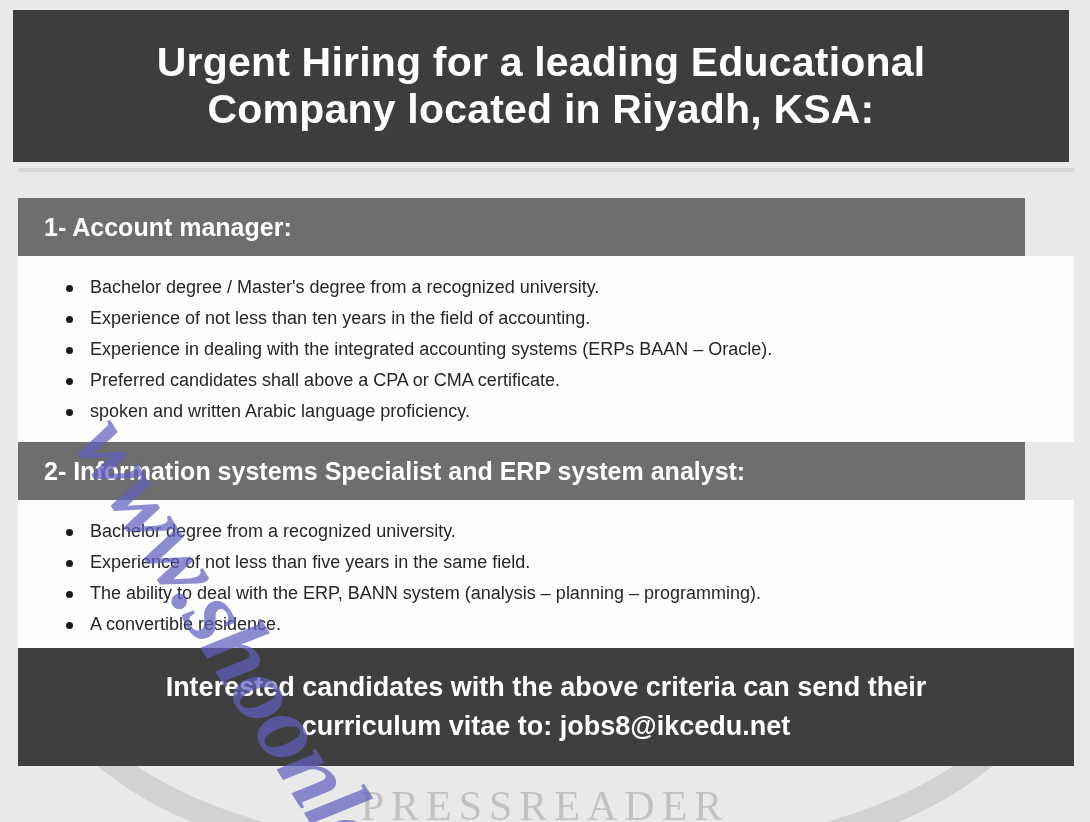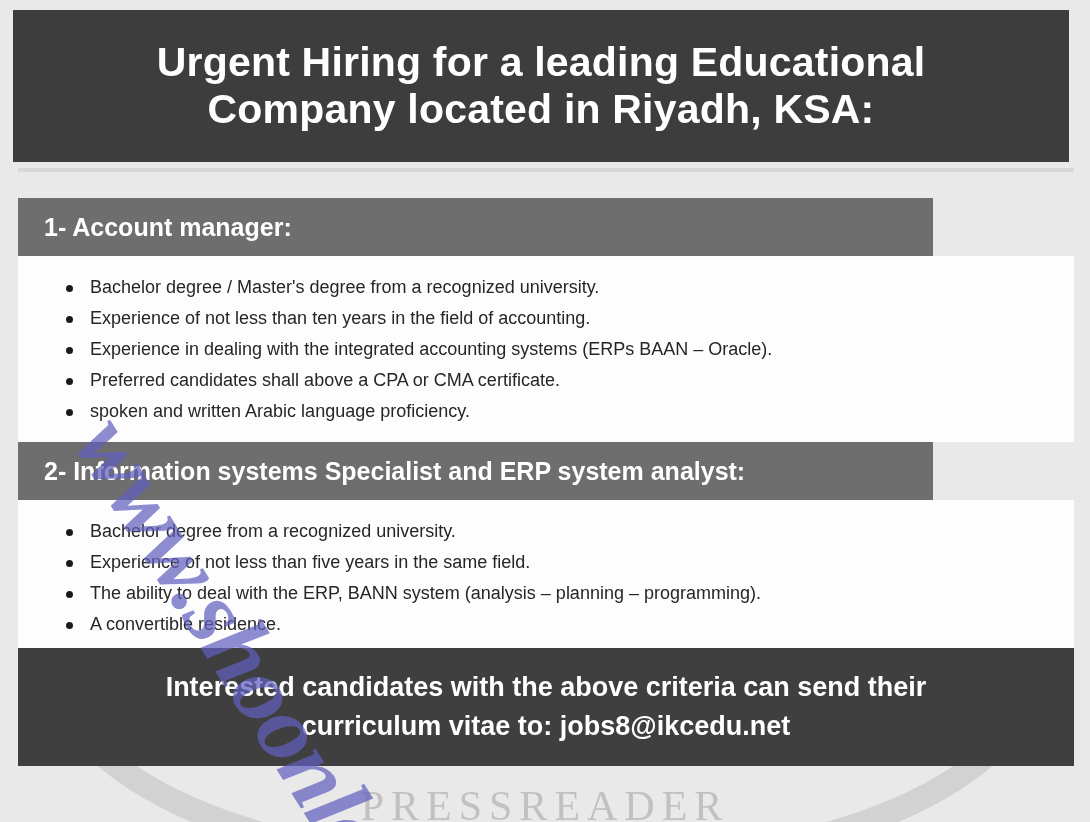--- a/index.html
+++ b/index.html
@@ -78,21 +78,21 @@
     font-size: 41px;
     font-weight: bold;
     line-height: 1.15;
     letter-spacing: 0.2px;
   }
 
   
   .section-bar {
     position: absolute;
     left: 18px;
-    width: 915px;
+    width: 1007px;
     height: 58px;
     background: #6e6e6e;
     color: #ffffff;
     display: flex;
     align-items: center;
     font-size: 25px;
     font-weight: bold;
     padding-left: 26px;
     box-sizing: border-box;
   }

